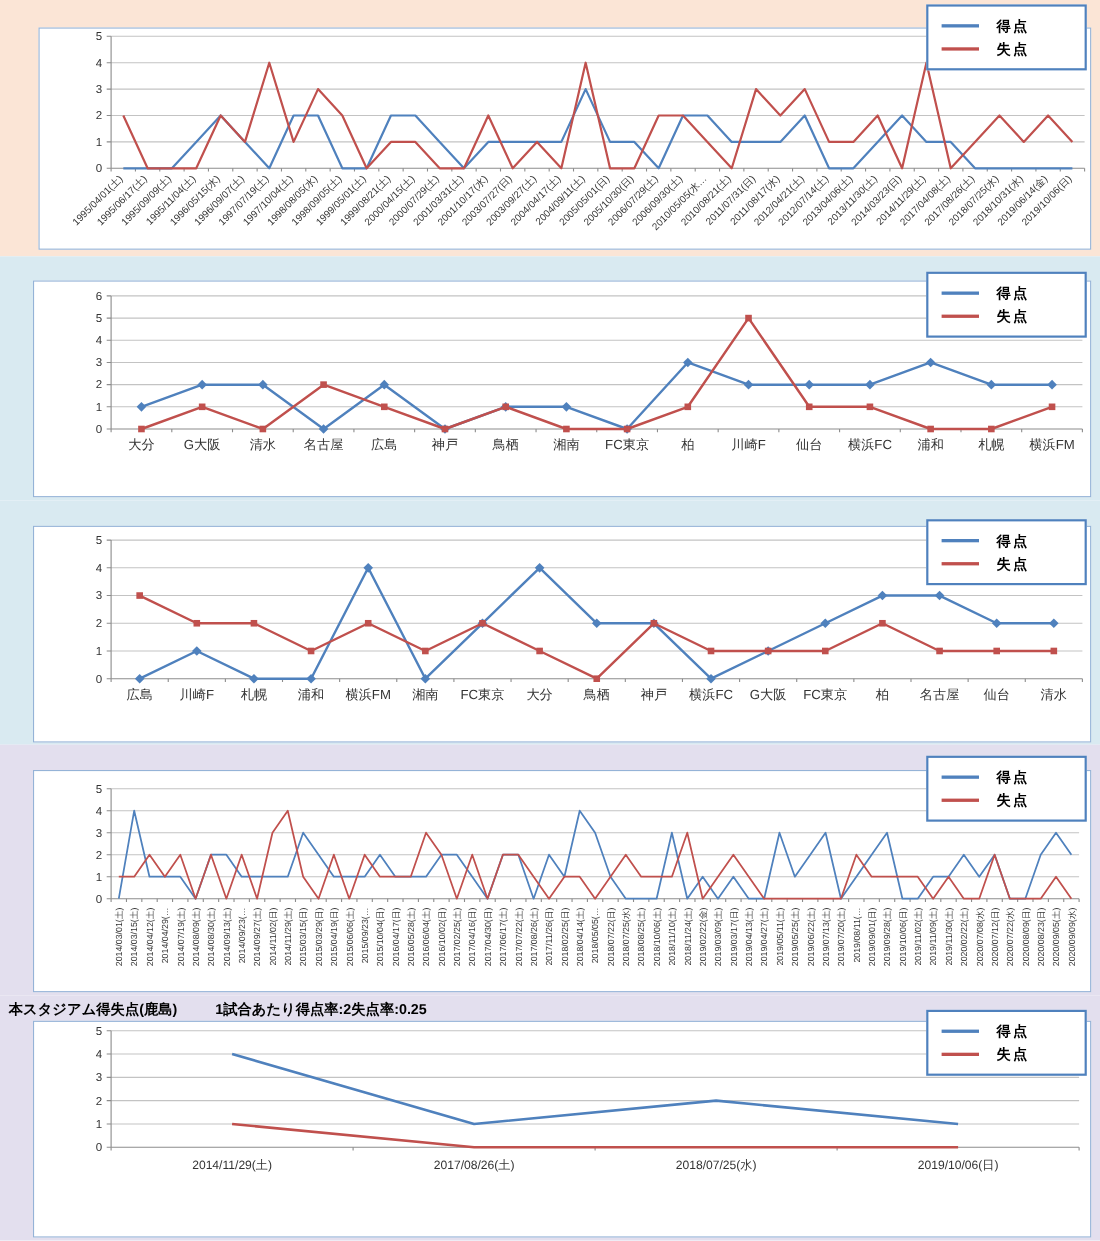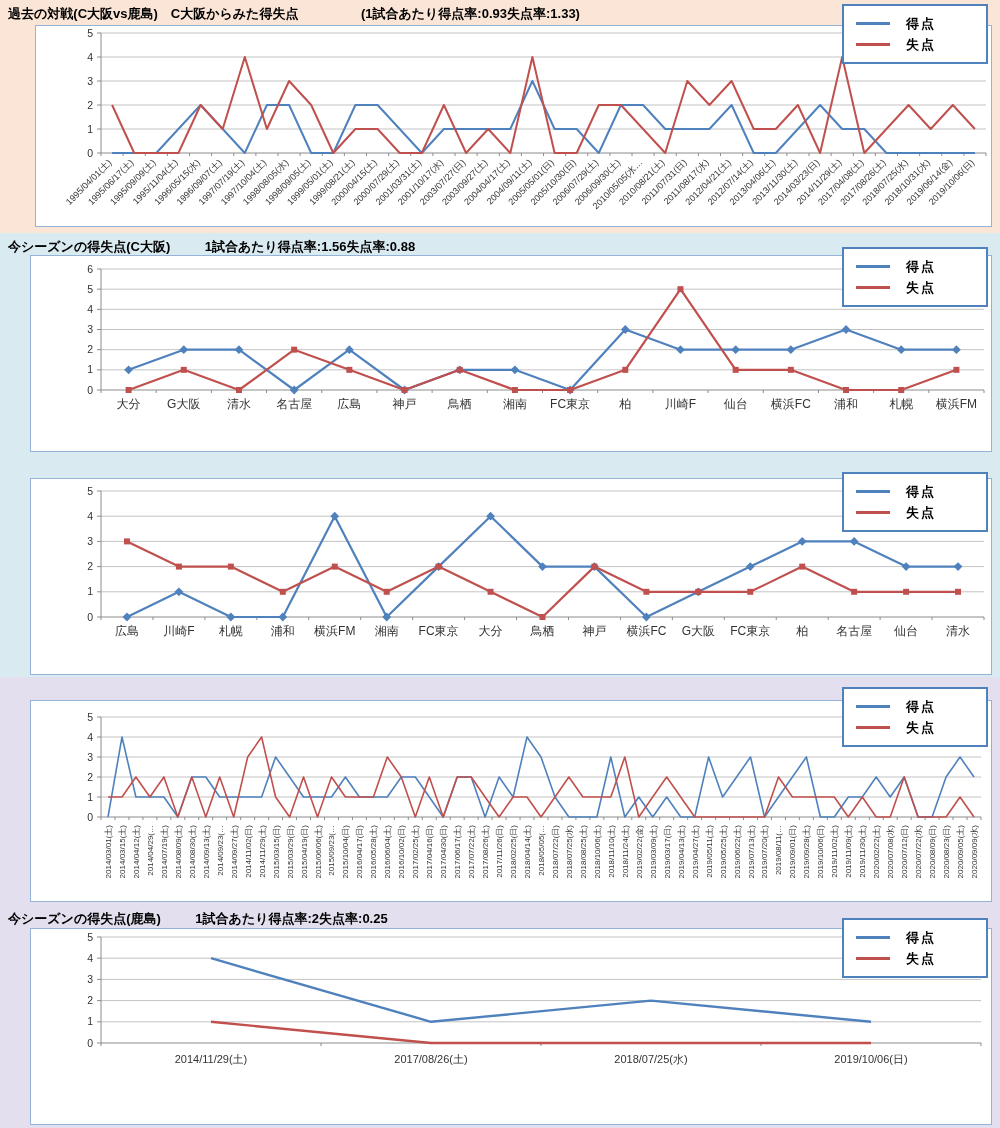--- a/index.html
+++ b/index.html
@@ -14,24 +14,20 @@
   .legend{position:absolute;background:#ffffff;z-index:4;padding:7px 12px 7px 12px;min-width:118px;}
   .lrow{display:flex;align-items:center;height:21px;}
   .swatch{display:inline-block;width:34px;height:3px;margin-right:16px;flex:0 0 auto;}
   .llabel{font-size:13px;font-weight:bold;color:#000;letter-spacing:2px;}
   text{font-family:"Liberation Sans",sans-serif;}
 </style>
 </head>
 <body>
 
 <section class="band" style="height: 233px; background: rgb(251, 229, 214);">
-  <div class="titlebar">
-    <span class="t-main">過去の対戦(C大阪vs鹿島)　C大阪からみた得失点</span>
-    <span class="t-rates gap-lg">(1試合あたり得点率:0.93失点率:1.33)</span>
-  </div>
   <div class="frame" style="left: 35px; top: 25px; width: 955px; height: 200px; border: 1px solid rgb(149, 179, 215);">
     <svg width="955" height="200">
         <line x1="65" y1="127" x2="950" y2="127" stroke="#8C8C8C" stroke-width="1"></line>
         <line x1="61" y1="127" x2="65" y2="127" stroke="#8C8C8C"></line>
         <text x="57" y="130.5" text-anchor="end" font-size="10.5" fill="#333333">0</text>
         <line x1="65" y1="103" x2="950" y2="103" stroke="#C3C3C3" stroke-width="1"></line>
         <line x1="61" y1="103" x2="65" y2="103" stroke="#8C8C8C"></line>
         <text x="57" y="106.5" text-anchor="end" font-size="10.5" fill="#333333">1</text>
         <line x1="65" y1="79" x2="950" y2="79" stroke="#C3C3C3" stroke-width="1"></line>
         <line x1="61" y1="79" x2="65" y2="79" stroke="#8C8C8C"></line>
@@ -137,24 +133,20 @@
         <span class="llabel">得点</span>
       </div>
       <div class="lrow">
         <span class="swatch" style="background: rgb(192, 80, 77);"></span>
         <span class="llabel">失点</span>
       </div>
     </div>
 </section>
 
 <section class="band" style="height: 222px; background: rgb(217, 234, 241);">
-  <div class="titlebar">
-    <span class="t-main">今シーズンの得失点(C大阪)</span>
-    <span class="t-rates gap-sm">1試合あたり得点率:1.56失点率:0.88</span>
-  </div>
   <div class="frame" style="left: 30px; top: 22px; width: 960px; height: 195px; border: 1px solid rgb(149, 179, 215);">
     <svg width="960" height="195">
         <line x1="70" y1="134" x2="953" y2="134" stroke="#8C8C8C" stroke-width="1"></line>
         <line x1="66" y1="134" x2="70" y2="134" stroke="#8C8C8C"></line>
         <text x="62" y="137.5" text-anchor="end" font-size="10.5" fill="#333333">0</text>
         <line x1="70" y1="113.83333333333334" x2="953" y2="113.83333333333334" stroke="#C3C3C3" stroke-width="1"></line>
         <line x1="66" y1="113.83333333333334" x2="70" y2="113.83333333333334" stroke="#8C8C8C"></line>
         <text x="62" y="117.33333333333334" text-anchor="end" font-size="10.5" fill="#333333">1</text>
         <line x1="70" y1="93.66666666666667" x2="953" y2="93.66666666666667" stroke="#C3C3C3" stroke-width="1"></line>
         <line x1="66" y1="93.66666666666667" x2="70" y2="93.66666666666667" stroke="#8C8C8C"></line>
@@ -520,21 +512,21 @@
       </div>
       <div class="lrow">
         <span class="swatch" style="background: rgb(192, 80, 77);"></span>
         <span class="llabel">失点</span>
       </div>
     </div>
 </section>
 
 <section class="band" style="height: 223px; background: rgb(227, 223, 238);">
   <div class="titlebar">
-    <span class="t-main">今シーズンの得失点(鹿島)</span>
+    <span class="t-main">本スタジアム得失点(鹿島)</span>
     <span class="t-rates gap-sm">1試合あたり得点率:2失点率:0.25</span>
   </div>
   <div class="frame" style="left: 30px; top: 23px; width: 960px; height: 195px; border: 1px solid rgb(149, 179, 215);">
     <svg width="960" height="195">
         <line x1="70" y1="114" x2="950" y2="114" stroke="#8C8C8C" stroke-width="1"></line>
         <line x1="66" y1="114" x2="70" y2="114" stroke="#8C8C8C"></line>
         <text x="62" y="117.5" text-anchor="end" font-size="10.5" fill="#333333">0</text>
         <line x1="70" y1="92.80000000000001" x2="950" y2="92.80000000000001" stroke="#C3C3C3" stroke-width="1"></line>
         <line x1="66" y1="92.80000000000001" x2="70" y2="92.80000000000001" stroke="#8C8C8C"></line>
         <text x="62" y="96.30000000000001" text-anchor="end" font-size="10.5" fill="#333333">1</text>

